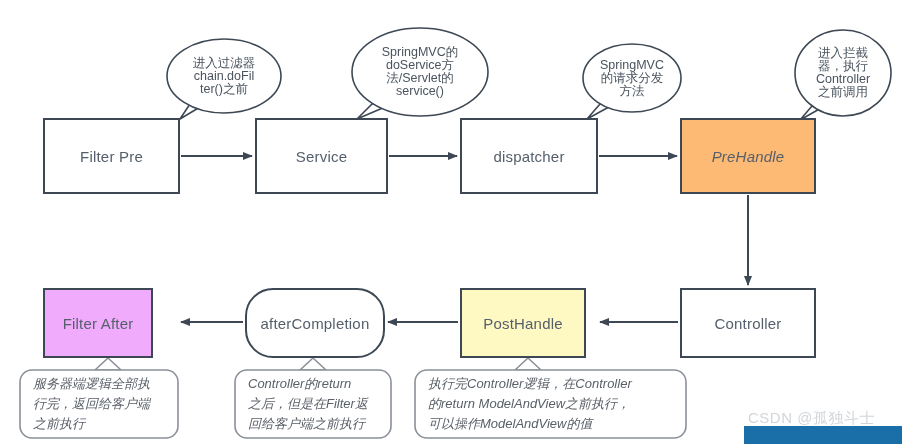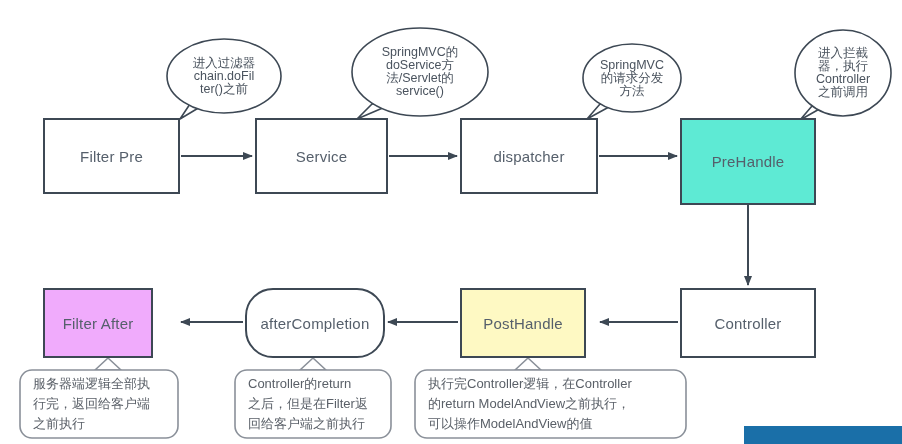--- a/index.html
+++ b/index.html
@@ -32,20 +32,21 @@
     line-height:13px;
     white-space:pre-line;
     pointer-events:none;
   }
   .note-text{
     position:absolute;
     color:#5a6068;
     font-size:13px;
     line-height:20px;
     white-space:pre-line;
+    font-style:italic;
   }
   #watermark{
     position:absolute;
     color:#d2d6da;
     font-size:15px;
     letter-spacing:.5px;
     white-space:nowrap;
   }
   #wm-bar{
     position:absolute;
@@ -109,21 +110,21 @@
   <div id="nodes-layer">
       <div class="node-box" style="left: 43px; top: 118px; width: 137px; height: 76px; border-color: rgb(61, 72, 84); background: rgb(255, 255, 255); color: rgb(85, 95, 107);">
         <span>Filter Pre</span>
       </div>
       <div class="node-box" style="left: 255px; top: 118px; width: 133px; height: 76px; border-color: rgb(61, 72, 84); background: rgb(255, 255, 255); color: rgb(85, 95, 107); justify-content: center;">
         <span>Service</span>
       </div>
       <div class="node-box" style="left: 460px; top: 118px; width: 138px; height: 76px; border-color: rgb(61, 72, 84); background: rgb(255, 255, 255); color: rgb(85, 95, 107);">
         <span>dispatcher</span>
       </div>
-      <div class="node-box" style="left: 680px; top: 118px; width: 136px; height: 87px; border-color: rgb(61, 72, 84); background: #5eead4; color: rgb(85, 95, 107);">
+      <div class="node-box" style="left: 680px; top: 118px; width: 136px; height: 76px; border-color: rgb(61, 72, 84); background: #fdba74; color: rgb(85, 95, 107); font-style: italic;">
         <span>PreHandle</span>
       </div>
       <div class="node-box" style="left: 680px; top: 288px; width: 136px; height: 70px; border-color: rgb(61, 72, 84); background: rgb(255, 255, 255); color: rgb(85, 95, 107);">
         <span>Controller</span>
       </div>
       <div class="node-box" style="left: 460px; top: 288px; width: 126px; height: 70px; border-color: rgb(61, 72, 84); background: #fef9c3; color: rgb(85, 95, 107);">
         <span>PostHandle</span>
       </div>
       <div class="node-box" style="left: 245px; top: 288px; width: 140px; height: 70px; border-color: rgb(61, 72, 84); background: rgb(255, 255, 255); color: rgb(85, 95, 107); border-radius: 28px;">
         <span>afterCompletion</span>
@@ -154,13 +155,14 @@
 之前执行</div>
       <div class="note-text" style="left: 248px; top: 374px; width: 134px; color: rgb(90, 96, 104);">Controller的return
 之后，但是在Filter返
 回给客户端之前执行</div>
       <div class="note-text" style="left: 428px; top: 374px; width: 249px; color: rgb(90, 96, 104);">执行完Controller逻辑，在Controller
 的return ModelAndView之前执行，
 可以操作ModelAndView的值</div>
     </div>
 
   <div id="wm-bar" style="left: 744px; top: 426px; width: 158px; height: 18px; background: rgb(26, 111, 168);"></div>
+  <div id="watermark" style="left: 748px; top: 409px; color: rgb(210, 214, 218);">CSDN @孤独斗士</div>
 </div>
 
 </body></html>

